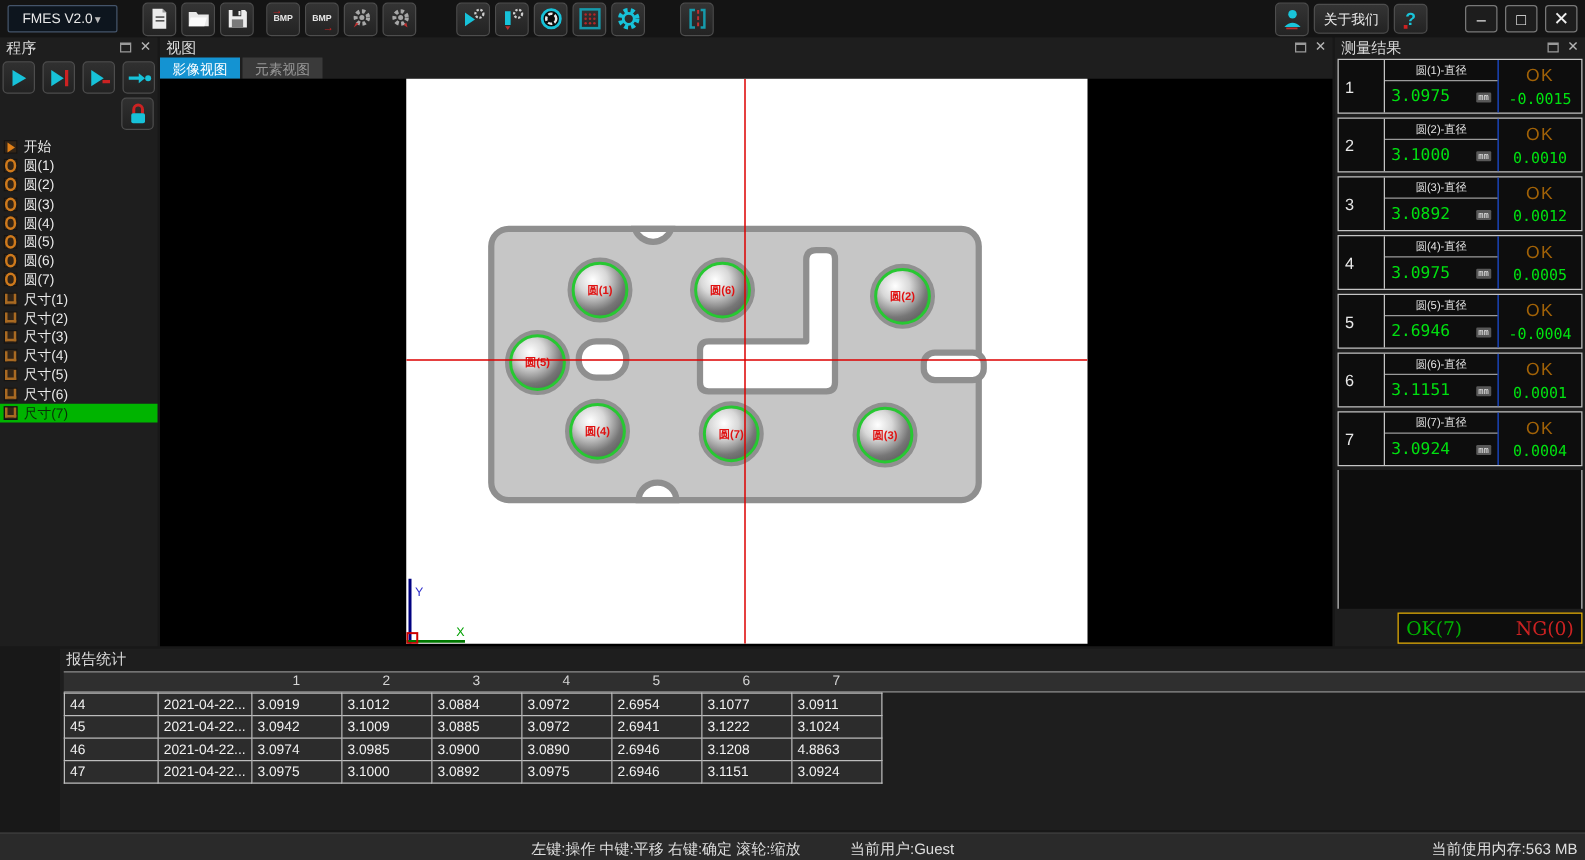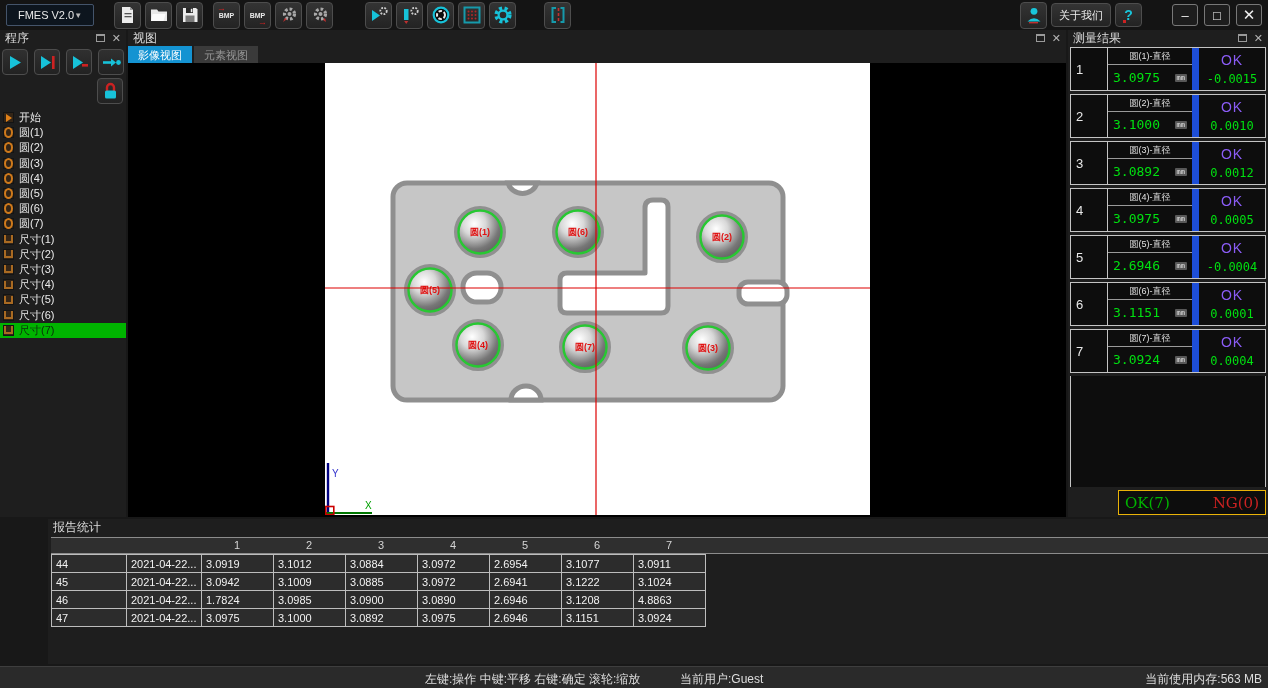--- a/index.html
+++ b/index.html
@@ -69,28 +69,28 @@
   .clabel { fill:#e01212; font-size:9px; font-weight:bold; text-anchor:middle; }
   .axlabel { font-size:10px; }
 
   
   .results { left:1068px; top:30px; width:200px; height:487px; }
   .rbody { position:absolute; left:2px; right:2px; top:17px; bottom:30px;
            display:flex; flex-direction:column; }
   .rrow { height:44px; margin-bottom:3px; flex:none; border:1px solid #c4c4c4; background:#0d0d0d;
           display:grid; grid-template-columns:36px 92px 1fr; }
   .rnum { display:flex; align-items:center; padding-left:5px; color:#e8e8e8; font-size:13px; }
-  .rmid { border-left:1px solid #c4c4c4; border-right:7px solid #1d4ed8; display:flex; flex-direction:column; }
+  .rmid { border-left:1px solid #c4c4c4; border-right:1px solid #1d4ed8; display:flex; flex-direction:column; }
   .rname { height:17px; border-bottom:1px solid #9a9a9a; color:#e2e2e2; font-size:9px;
            display:flex; align-items:center; justify-content:center; white-space:nowrap; }
   .rval { flex:1; display:flex; align-items:center; justify-content:space-between; padding:0 5px;
           color:#00e010; font-size:13px; font-family:"DejaVu Sans Mono",monospace; }
   .runit { font-size:7px; color:#e8e8e8; background:#585858; padding:0 2px; border-radius:1px; }
   .rright { display:flex; flex-direction:column; align-items:center; justify-content:space-evenly; }
-  .rok { color:#8b5cf6; font-size:14px; letter-spacing:1px; }
+  .rok { color:#a16207; font-size:14px; letter-spacing:1px; }
   .rdev { color:#00e010; font-size:12px; font-family:"DejaVu Sans Mono",monospace; }
   .rvoid { flex:1; border-left:1px solid #c4c4c4; border-right:1px solid #c4c4c4; background:#0d0d0d; }
   .rfoot { position:absolute; left:2px; right:2px; bottom:2px; height:25px; background:#0d0d0d;
            border:1px solid #eab308; display:flex; align-items:center; justify-content:space-between;
            padding:0 6px; font-family:"DejaVu Serif",serif; font-size:15px;margin-left:48px; }
   .oksum { color:#00b400; } .ngsum { color:#cc2222; }
 
   
   .report { left:0; top:519px; width:1268px; height:145px;margin-left:48px; }
   .rep-headrow { position:absolute; left:3px; right:14px; top:18px; height:17px; background:#2f2f2f;
@@ -600,21 +600,21 @@
           <td>3.1009</td>
       <td>3.0885</td>
           <td>3.0972</td>
       <td>2.6941</td>
           <td>3.1222</td>
       <td>3.1024</td>
     </tr>
     <tr>
       <td>46</td>
           <td>2021-04-22...</td>
-      <td>1.7824</td>
+      <td>3.0974</td>
           <td>3.0985</td>
       <td>3.0900</td>
           <td>3.0890</td>
       <td>2.6946</td>
           <td>3.1208</td>
       <td>4.8863</td>
     </tr>
     <tr>
       <td>47</td>
           <td>2021-04-22...</td>

